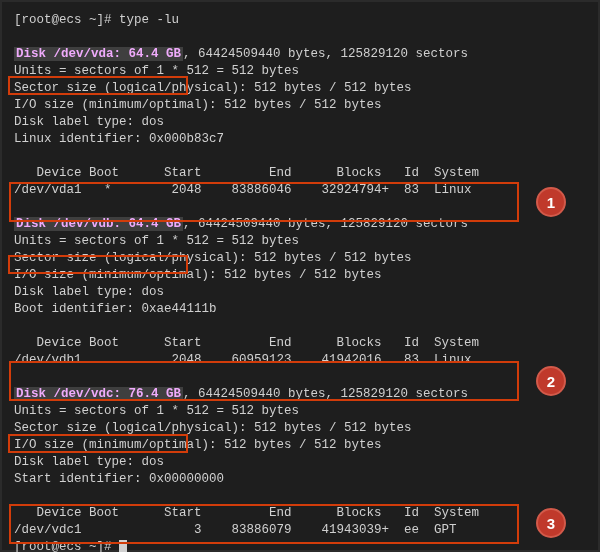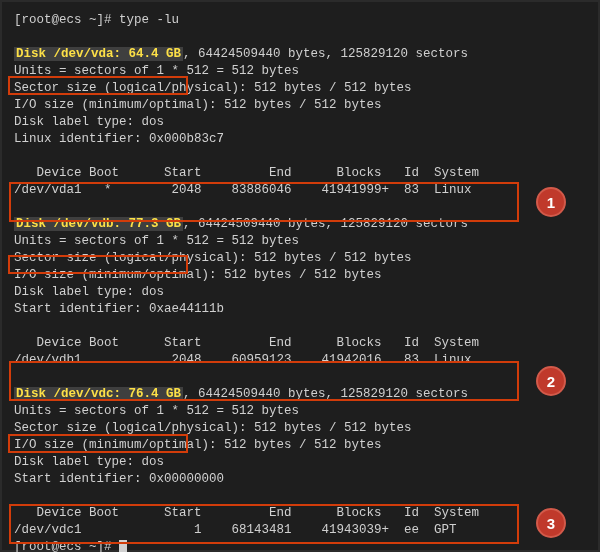--- a/index.html
+++ b/index.html
@@ -21,21 +21,21 @@
     font-size: 12.5px;
     line-height: 17px;
     padding: 10px 12px;
     height: 100%;
     box-sizing: border-box;
     position: relative;
     white-space: pre;
   }
   .hl {
     background: #3f3f3f;
-    color: #fde047;
+    color: #f0abfc;
     padding: 0 2px;
     font-weight: bold;
   }
   .box {
     border: 2px solid #d23c0a;
     position: absolute;
     box-sizing: border-box;
   }
   .box1 { left: 7px; top: 180px; width: 510px; height: 40px; }
   .box2 { left: 7px; top: 359px; width: 510px; height: 40px; }
@@ -86,41 +86,41 @@
 <div class="terminal"><span><span>[root@ecs ~]#</span> <span>type -lu</span></span>
 
 <span><span class="hl">Disk /dev/vda: 64.4 GB</span></span><span>, 64424509440 bytes, 125829120 sectors</span>
 <span>Units = sectors of 1 * 512 = 512 bytes</span>
 <span>Sector size (logical/physical): 512 bytes / 512 bytes</span>
 <span>I/O size (minimum/optimal): 512 bytes / 512 bytes</span>
 <span>Disk label type: dos</span>
 <span>Linux identifier: 0x000b83c7</span>
 
 <span>   Device Boot      Start         End      Blocks   Id  System</span>
-<span>/dev/vda1   *        2048    83886046    41941999+  83  Linux</span>
+<span>/dev/vda1   *        2048    83886046    32924794+  83  Linux</span>
 
-<span><span class="hl">Disk /dev/vdb: 77.3 GB</span></span><span>, 64424509440 bytes, 125829120 sectors</span>
+<span><span class="hl">Disk /dev/vdb: 64.4 GB</span></span><span>, 64424509440 bytes, 125829120 sectors</span>
 <span>Units = sectors of 1 * 512 = 512 bytes</span>
 <span>Sector size (logical/physical): 512 bytes / 512 bytes</span>
 <span>I/O size (minimum/optimal): 512 bytes / 512 bytes</span>
 <span>Disk label type: dos</span>
-<span>Start identifier: 0xae44111b</span>
+<span>Boot identifier: 0xae44111b</span>
 
 <span>   Device Boot      Start         End      Blocks   Id  System</span>
 <span>/dev/vdb1            2048    60959123    41942016   83  Linux</span>
 
 <span><span class="hl">Disk /dev/vdc: 76.4 GB</span></span><span>, 64424509440 bytes, 125829120 sectors</span>
 <span>Units = sectors of 1 * 512 = 512 bytes</span>
 <span>Sector size (logical/physical): 512 bytes / 512 bytes</span>
 <span>I/O size (minimum/optimal): 512 bytes / 512 bytes</span>
 <span>Disk label type: dos</span>
 <span>Start identifier: 0x00000000</span>
 
 <span>   Device Boot      Start         End      Blocks   Id  System</span>
-<span>/dev/vdc1               1    68143481    41943039+  ee  GPT</span>
+<span>/dev/vdc1               3    83886079    41943039+  ee  GPT</span>
 <span>[root@ecs ~]#</span> <span class="cursor"></span>
 
   <div class="hl-disk hl-d1"></div>
   <div class="hl-disk hl-d2"></div>
   <div class="hl-disk hl-d3"></div>
 
   <div class="box box1"></div>
   <div class="box box2"></div>
   <div class="box box3"></div>
 

